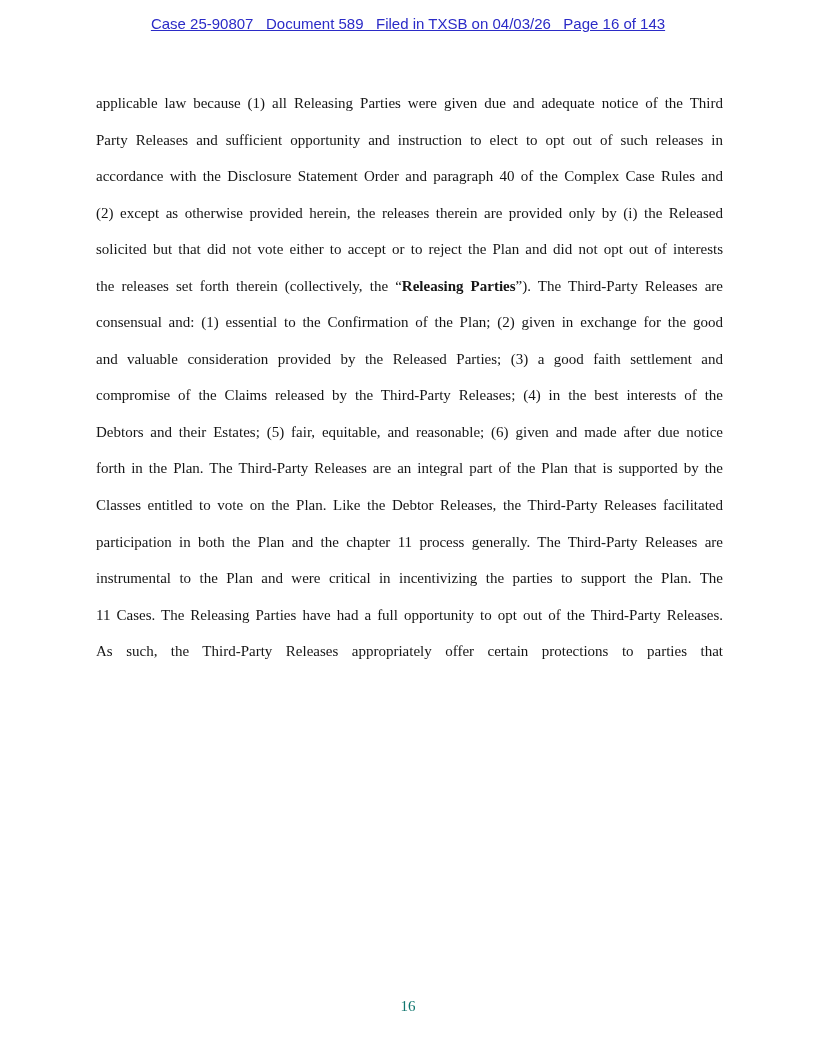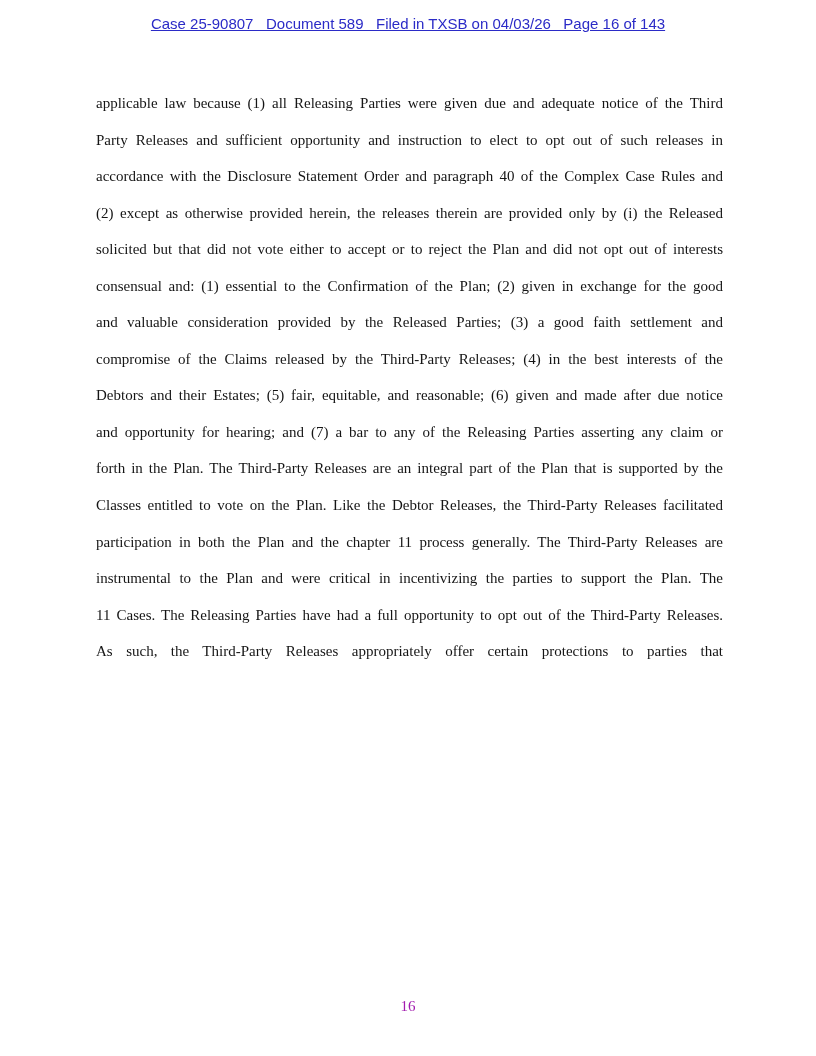--- a/index.html
+++ b/index.html
@@ -38,39 +38,39 @@
     overflow: visible;
   }
   .bodyline .bold { font-weight: bold; }
   .page-number {
     position: absolute;
     top: 998px;
     left: 0;
     width: 816px;
     text-align: center;
     font-size: 15px;
-    color: #a21caf;
+    color: #0f766e;
   }
 </style>
 </head>
 <body>
 
 <div class="stamp" style="color: rgb(43, 43, 199); text-decoration: underline;">Case 25-90807   Document 589   Filed in TXSB on 04/03/26   Page 16 of 143</div>
 
 <div class="page-body">
     <div class="bodyline"><span>applicable law because (1) all Releasing Parties were given due and adequate notice of the Third</span></div>
     <div class="bodyline"><span>Party Releases and sufficient opportunity and instruction to elect to opt out of such releases in</span></div>
     <div class="bodyline"><span>accordance with the Disclosure Statement Order and paragraph 40 of the Complex Case Rules and</span></div>
     <div class="bodyline"><span>(2) except as otherwise provided herein, the releases therein are provided only by (i) the Released</span></div>
     <div class="bodyline"><span>solicited but that did not vote either to accept or to reject the Plan and did not opt out of interests</span></div>
+    <div class="bodyline"><span>the releases set forth therein (collectively, the “</span><span class="bold">Releasing Parties</span><span>”).  The Third-Party Releases are</span></div>
     <div class="bodyline"><span>consensual and: (1) essential to the Confirmation of the Plan; (2) given in exchange for the good</span></div>
     <div class="bodyline"><span>and valuable consideration provided by the Released Parties; (3) a good faith settlement and</span></div>
     <div class="bodyline"><span>compromise of the Claims released by the Third-Party Releases; (4) in the best interests of the</span></div>
     <div class="bodyline"><span>Debtors and their Estates; (5) fair, equitable, and reasonable; (6) given and made after due notice</span></div>
-    <div class="bodyline"><span>and opportunity for hearing; and (7) a bar to any of the Releasing Parties asserting any claim or</span></div>
     <div class="bodyline"><span>forth in the Plan.  The Third-Party Releases are an integral part of the Plan that is supported by the</span></div>
     <div class="bodyline"><span>Classes entitled to vote on the Plan.  Like the Debtor Releases, the Third-Party Releases facilitated</span></div>
     <div class="bodyline"><span>participation in both the Plan and the chapter 11 process generally.  The Third-Party Releases are</span></div>
     <div class="bodyline"><span>instrumental to the Plan and were critical in incentivizing the parties to support the Plan.  The</span></div>
     <div class="bodyline"><span>11 Cases.  The Releasing Parties have had a full opportunity to opt out of the Third-Party Releases.</span></div>
     <div class="bodyline"><span>As such, the Third-Party Releases appropriately offer certain protections to parties that</span></div>
   </div>
 
 <div class="page-number">16</div>
 

